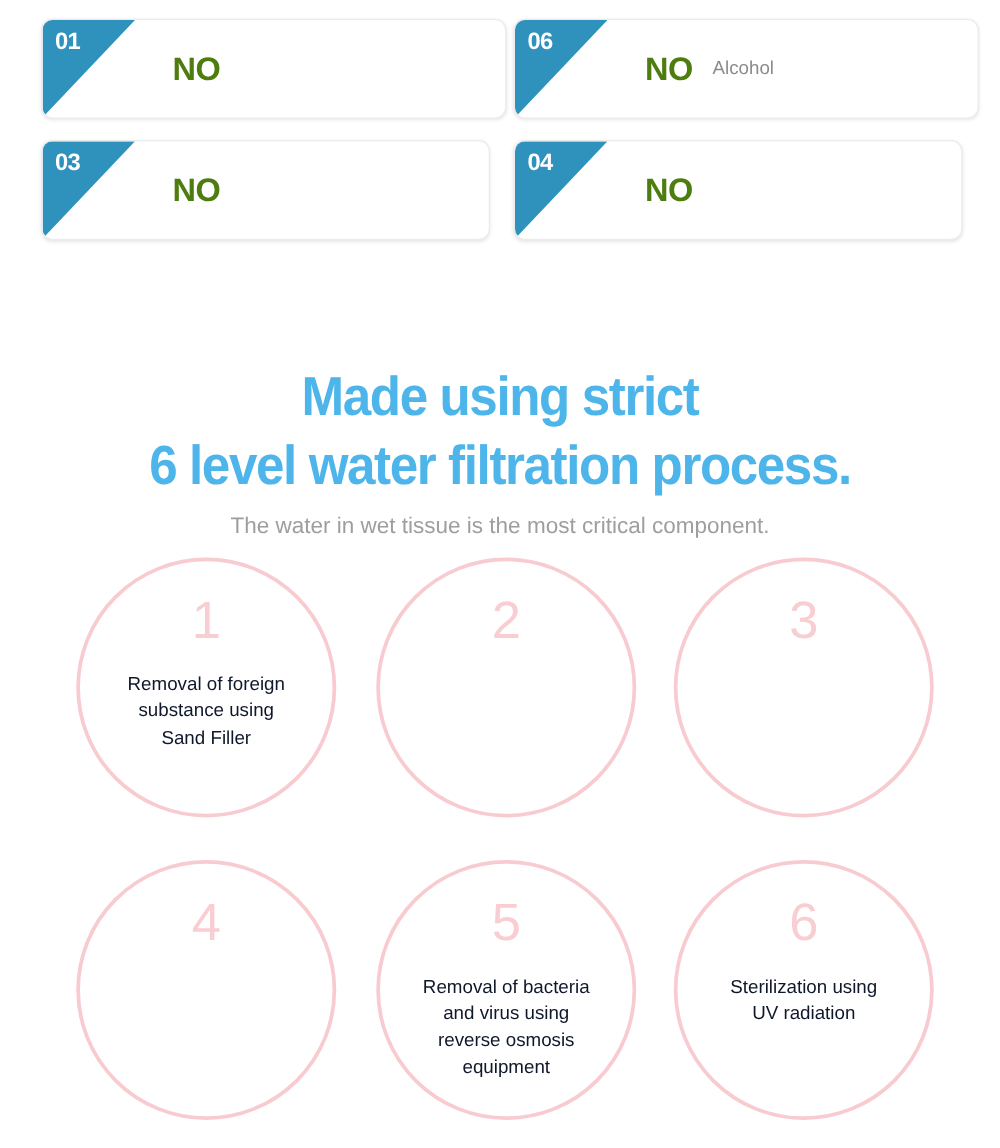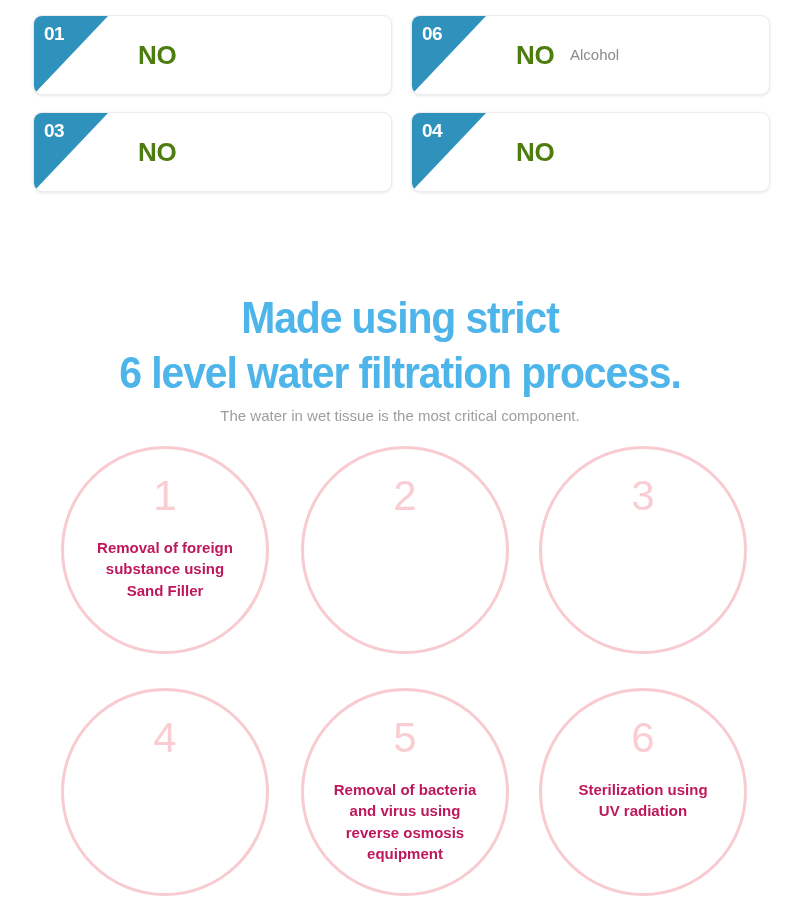--- a/index.html
+++ b/index.html
@@ -29,21 +29,21 @@
     width: 357px;
     height: 78px;
     background: #ffffff;
     border: 1px solid #ececec;
     border-radius: 9px;
     box-shadow: 0 1px 3px rgba(0,0,0,0.10);
     overflow: hidden;
   }
   .card-c0 { left: 33px; }
   .card-c1 { left: 411px; }
-  .card-r0 { top: 15px; }
+  .card-r0 { top: 15px; padding-left: 13px; }
   .card-r1 { top: 112px; }
   .card-flag-bg {
     position: absolute;
     left: 0;
     top: 0;
     width: 74px;
     height: 78px;
     overflow: hidden;
   }
   .card-flag-shape {
@@ -103,21 +103,21 @@
   }
   .headline-l2 { white-space: nowrap; }
 
   .subtitle {
     position: absolute;
     left: 0;
     top: 391px;
     width: 800px;
     text-align: center;
     color: #9e9e9e;
-    font-size: 15px;
+    font-size: 18px;
     line-height: 1.3;
   }
 
   
   .circles {
     position: absolute;
     left: 0;
     top: 438px;
     width: 800px;
     height: 480px;
@@ -146,25 +146,24 @@
     font-size: 42px;
     font-weight: normal;
     line-height: 1;
   }
   .circle-text {
     position: absolute;
     left: -6px;
     right: -6px;
     top: 88px;
     text-align: center;
-    color: #be185d;
+    color: #0f172a;
     font-size: 15px;
     line-height: 1.42;
     white-space: pre-line;
-    font-weight: bold;
   }
 </style>
 </head>
 <body>
 
 <section class="cards">
 
   <div class="card card-c0 card-r0">
     <div class="card-flag-bg">
       <div class="card-flag-shape"></div>

